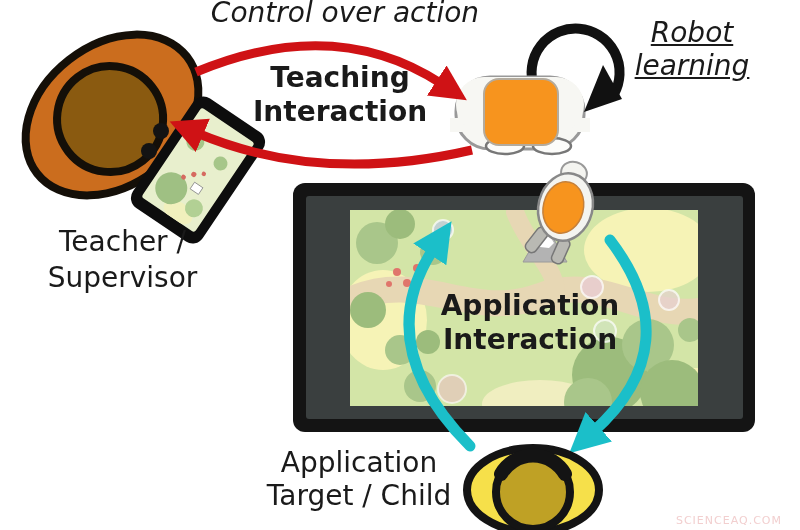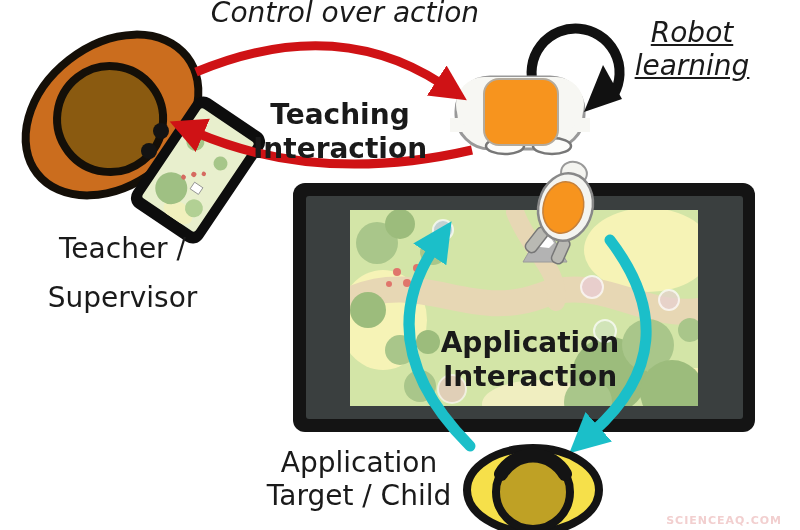--- a/index.html
+++ b/index.html
@@ -6,24 +6,24 @@
   .canvas{
     position:relative;width:800px;height:530px;background:#ffffff;
     overflow:hidden;font-family:"DejaVu Sans","Liberation Sans",sans-serif;
   }
   .diagram-svg{position:absolute;left:0;top:0;width:800px;height:530px;}
   .label{
     position:absolute;color:#1a1a1a;text-align:center;
     white-space:pre-line;line-height:34px;font-size:28px;
   }
   .italic{font-style:italic;}
-  .bold{font-weight:700;margin-top:37px;}
+  .bold{font-weight:700;}
   .watermark{
     position:absolute;right:18px;bottom:3px;color:#f2cfcf;
-    font-size:11px;letter-spacing:1px;font-weight:700;
+    font-size:11px;letter-spacing:1px;font-weight:400;
   }
 </style>
 </head>
 <body>
 
 <div class="canvas">
 
   <svg class="diagram-svg" viewBox="0 0 800 530">
     <defs>
       <marker id="arrow-red" markerWidth="4.2" markerHeight="4.2" refX="0.7" refY="2" orient="auto" markerUnits="strokeWidth">
@@ -138,21 +138,21 @@
   </svg>
 
   <div class="label italic" style="left:170px;top:-4px;width:350px;">Control over action</div>
 
   <div class="label bold" style="left:210px;top:61px;width:260px;">Teaching
 Interaction</div>
 
   <div class="label italic" style="left:612px;top:16px;width:160px;line-height:33px;text-decoration:underline;">Robot
 learning</div>
 
-  <div class="label" style="left:15px;top:224px;width:215px;line-height:49px;">Teacher /
+  <div class="label" style="left:15px;top:224px;width:215px;line-height:36px;">Teacher /
 Supervisor</div>
 
   <div class="label bold" style="left:400px;top:289px;width:260px;">Application
 Interaction</div>
 
   <div class="label" style="left:230px;top:446px;width:258px;line-height:33px;">Application
 Target / Child</div>
 
   <div class="watermark">SCIENCEAQ.COM</div>
 </div>

